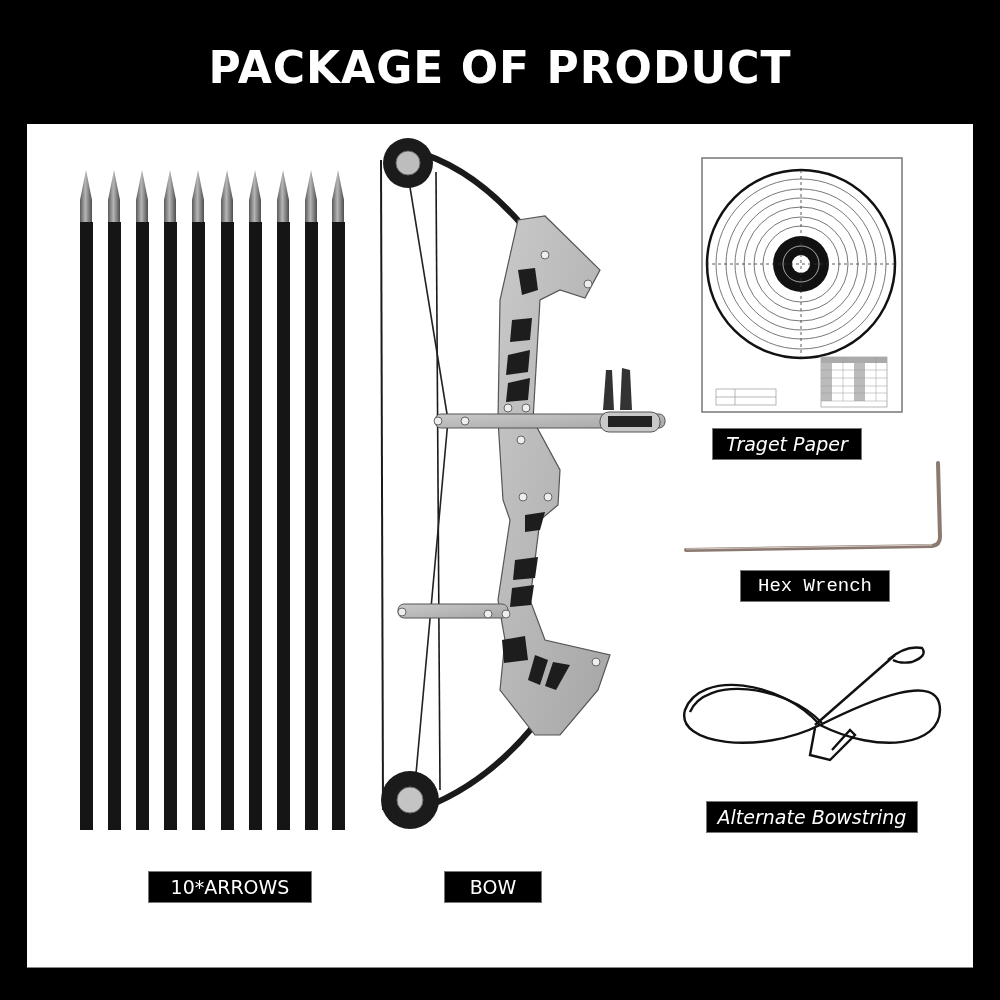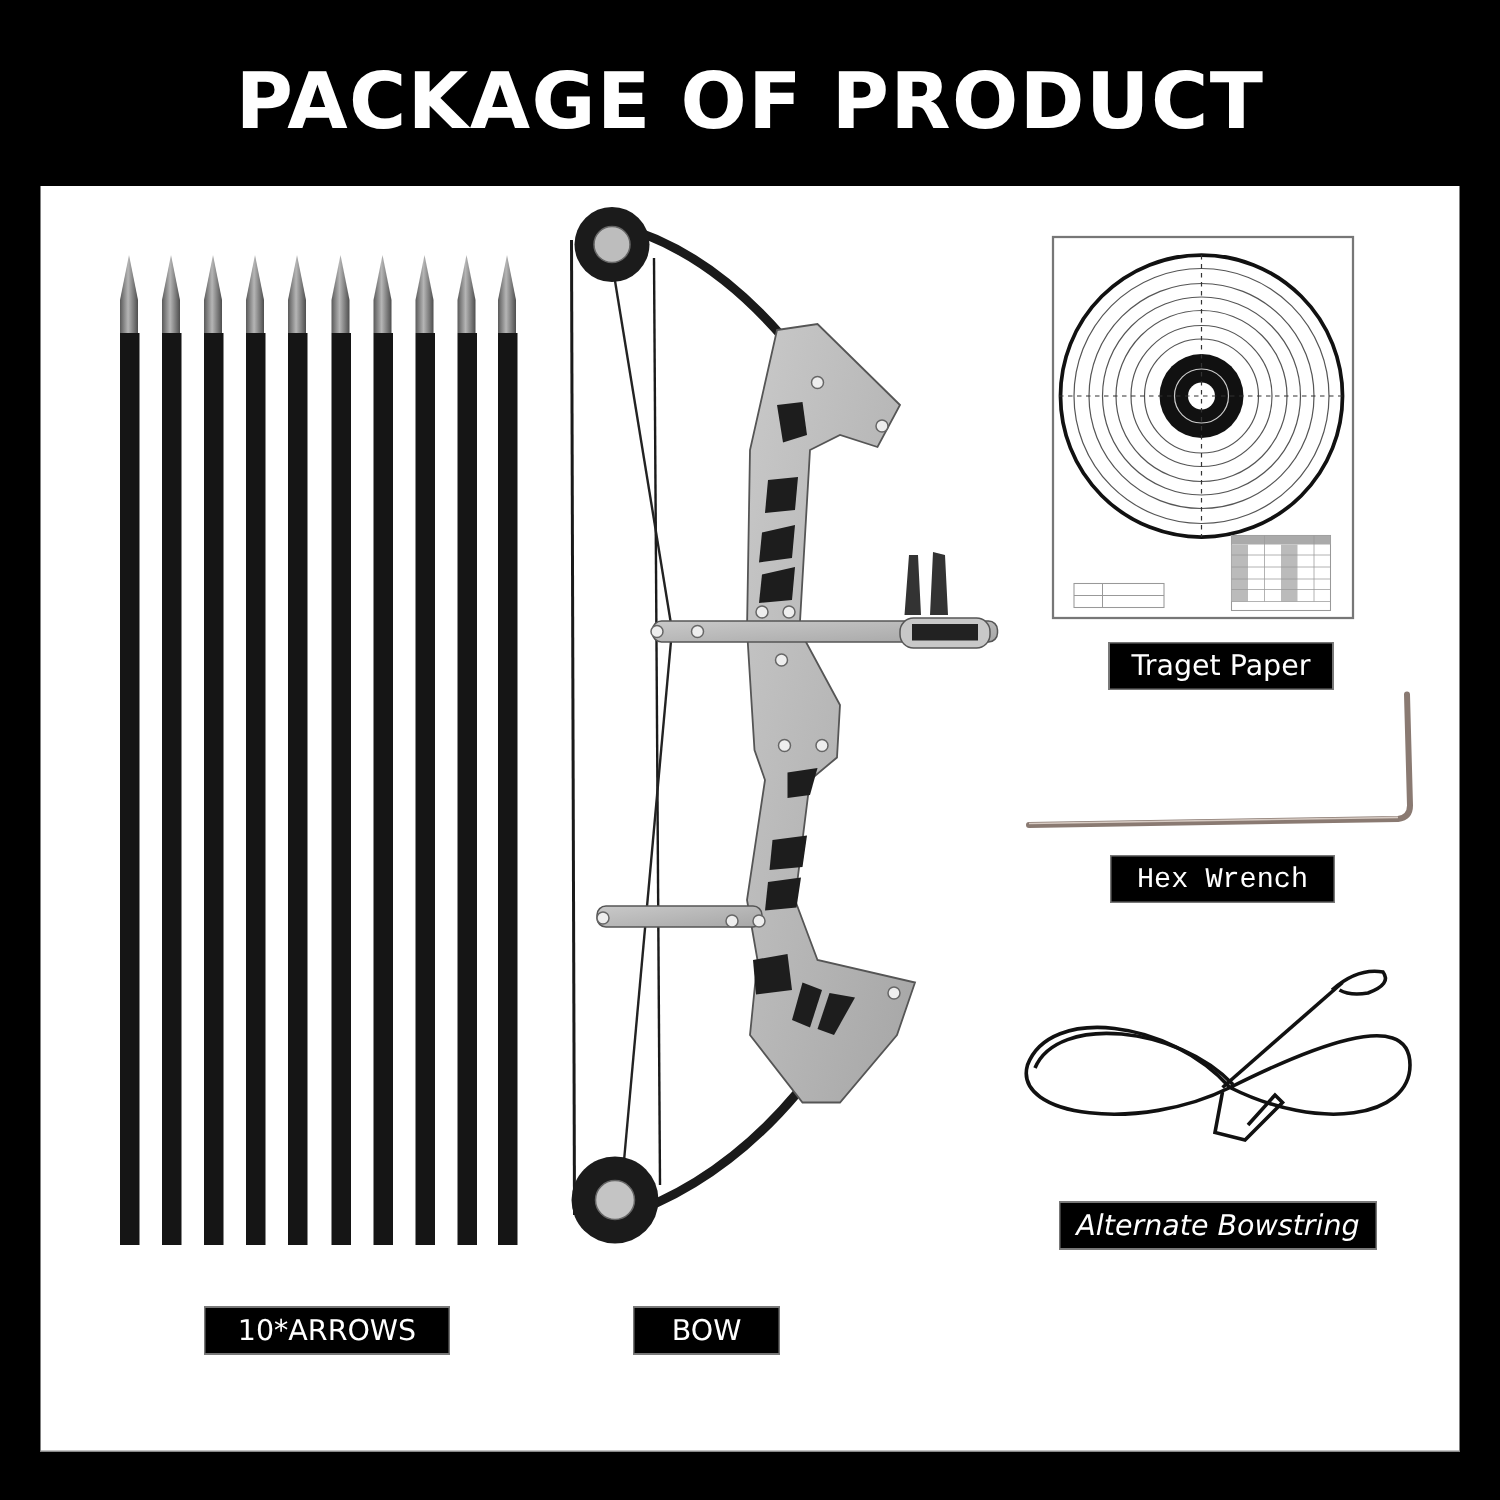--- a/index.html
+++ b/index.html
@@ -2,21 +2,21 @@
 <html><head>
   <meta charset="utf-8">
   <style>
     html, body { margin: 0; padding: 0; }
     body {
       width: 1000px; height: 1000px; background: #000; position: relative; overflow: hidden;
       font-family: "Liberation Sans", "DejaVu Sans", sans-serif;
     }
     .title {
       position: absolute; left: 0; top: 28px; width: 1000px; text-align: center;
-      color: #fff; font-weight: 700; font-size: 52px; letter-spacing: 1px; line-height: 80px;
+      color: #fff; font-weight: 700; font-size: 44px; letter-spacing: 1px; line-height: 80px;
       font-family: "DejaVu Sans", "Liberation Sans", sans-serif;
     }
     .panel {
       position: absolute; left: 27px; top: 124px; width: 946px; height: 843px;
       background: #fff; border-bottom: 1px solid #888;
     }
     .label {
       position: absolute; background: #000; color: #fff; text-align: center;
       font-size: 19px; line-height: 30px; height: 30px;
       font-family: "DejaVu Sans", "Liberation Sans", sans-serif;
@@ -176,17 +176,17 @@
 
   <g fill="none" stroke="#111" stroke-width="2.4">
     <path d="M820 725 C780 680, 700 670, 685 710 C675 745, 760 755, 820 725 C870 700, 940 670, 940 710 C940 745, 880 755, 820 725 Z"></path>
     <path d="M822 723 C785 684, 705 676, 690 712"></path>
     <path d="M815 725 L895 655"></path>
     <path d="M888 660 Q905 645 922 648 Q928 656 912 662 Q900 664 893 660"></path>
     <path d="M815 728 L810 755 L830 760 L855 735 L850 730 L832 750"></path>
   </g>
 </svg>
 
-<div class="label" style="left:739px; top:428px; width:148px;">Traget Paper</div>
+<div class="label" style="left:712px; top:428px; width:148px;font-style:italic;">Traget Paper</div>
 <div class="label" style="left:740px; top:570px; width:148px;font-family:Liberation Mono, monospace;">Hex Wrench</div>
 <div class="label" style="left:706px; top:801px; width:210px;font-style:italic;">Alternate Bowstring</div>
-<div class="label" style="left:136px; top:871px; width:162px;text-align:center;">10*ARROWS</div>
-<div class="label" style="left:422px; top:871px; width:96px;">BOW</div>
+<div class="label" style="left:148px; top:871px; width:162px;text-align:center;">10*ARROWS</div>
+<div class="label" style="left:444px; top:871px; width:96px;">BOW</div>
 
 </body></html>

